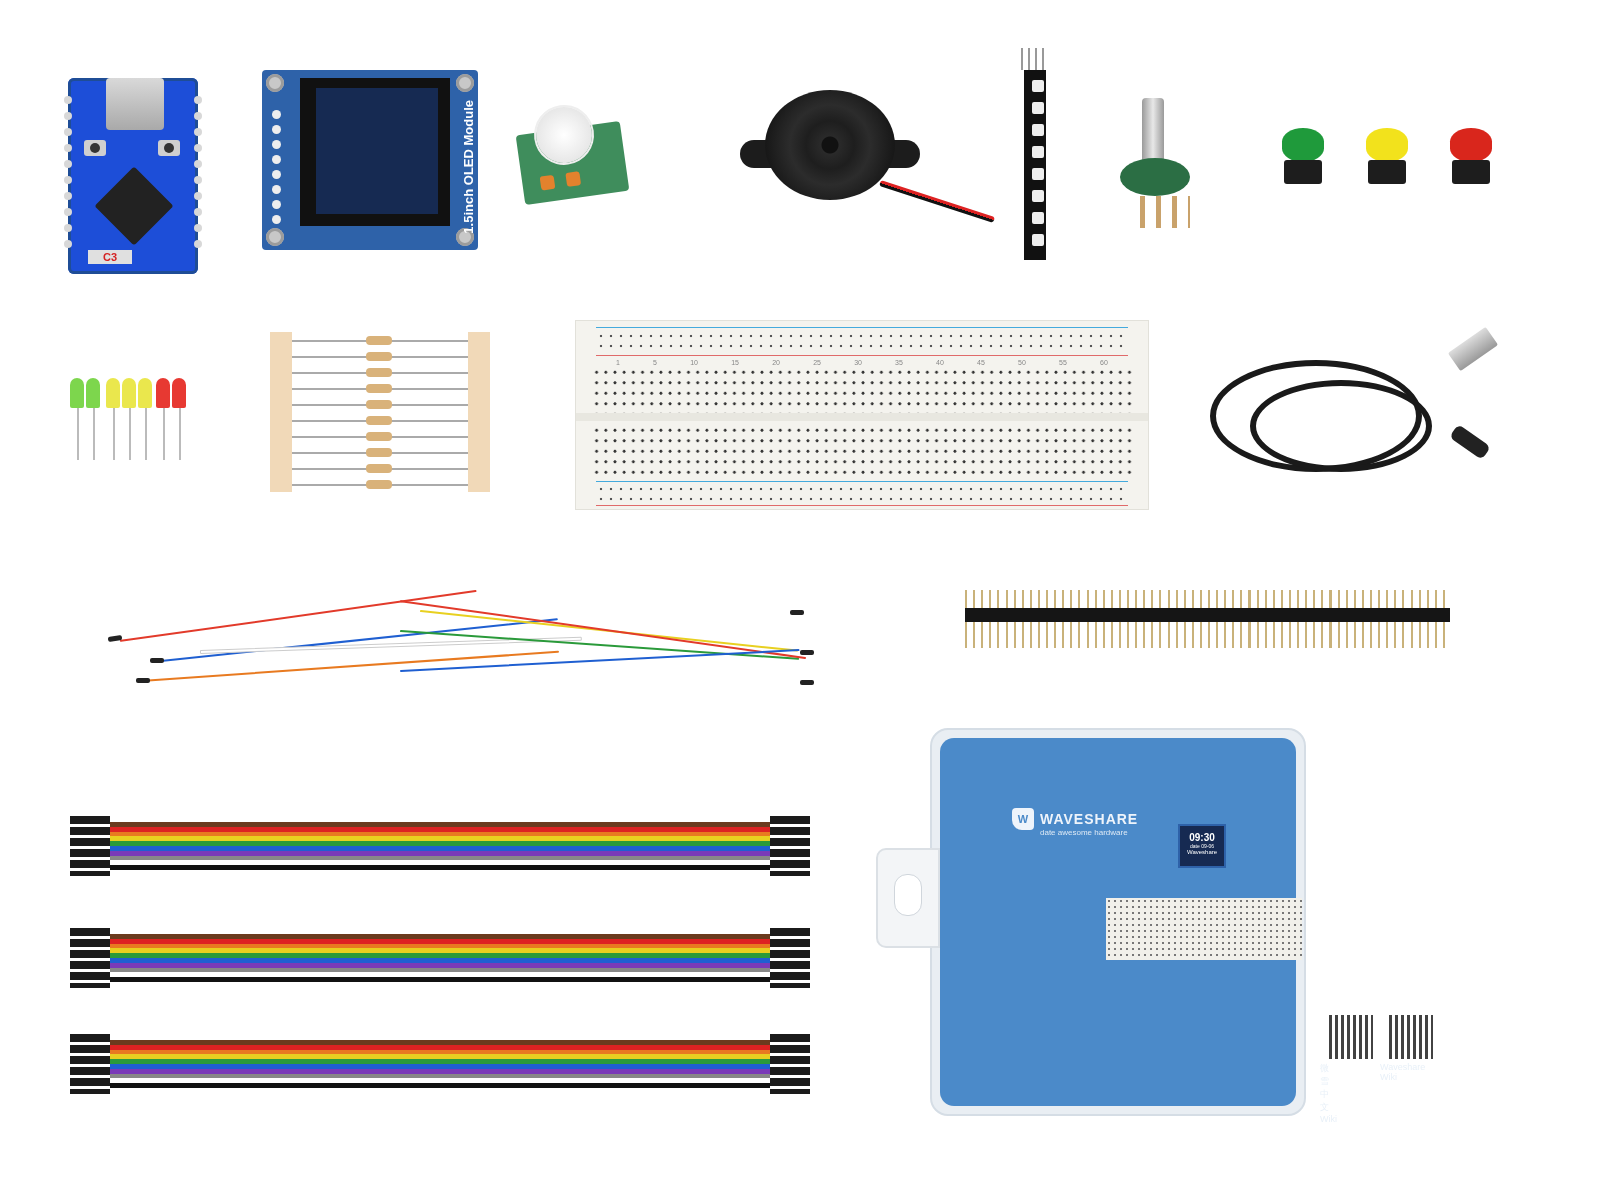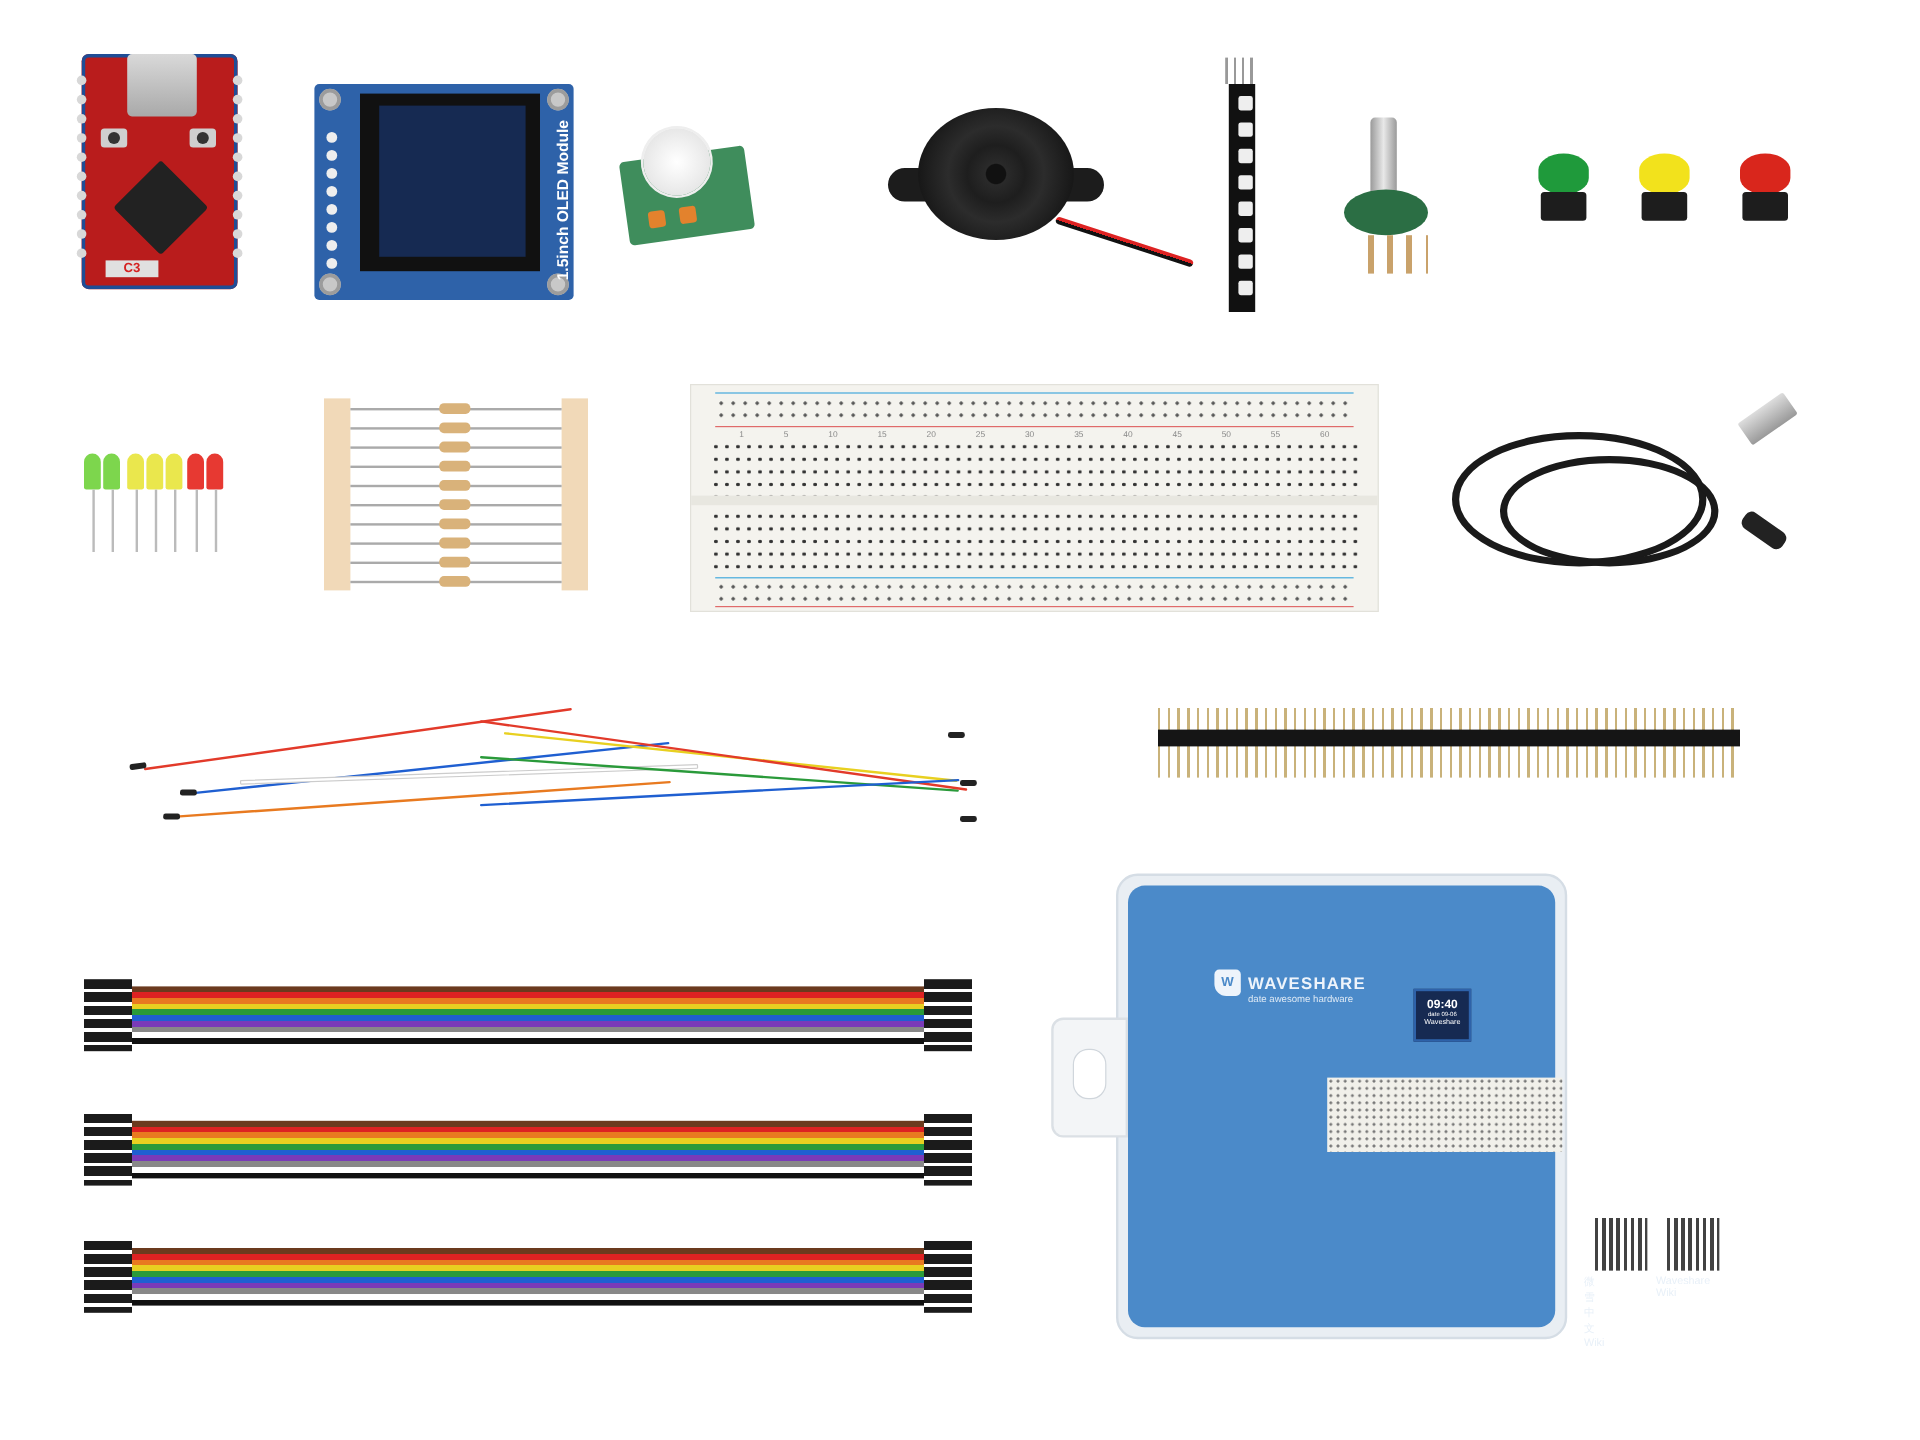--- a/index.html
+++ b/index.html
@@ -1,19 +1,19 @@
 <!DOCTYPE html>
 <html><head>
 <meta charset="utf-8">
 <style>
   html, body { margin:0; padding:0; background:#ffffff; }
   body { width:1600px; height:1200px; position:relative; overflow:hidden; font-family:"Liberation Sans", sans-serif; }
   .item { position:absolute; }
   
-  .esp-board { left:68px; top:45px; width:130px; height:196px; background:#b91c1c; border-radius:6px; box-shadow:inset 0 0 0 3px #1f4d96; }
+  .esp-board { left:68px; top:78px; width:130px; height:196px; background:#1d4ed8; border-radius:6px; box-shadow:inset 0 0 0 3px #1f4d96; }
   .esp-usb { position:absolute; left:38px; top:0; width:58px; height:52px; background:linear-gradient(#d9d9d9,#a9a9a9); border-radius:4px; }
   .esp-btn { position:absolute; top:62px; width:22px; height:16px; background:#cfcfcf; border-radius:3px; }
   .esp-btn::after { content:""; position:absolute; left:6px; top:3px; width:10px; height:10px; background:#333; border-radius:50%; }
   .esp-chip { position:absolute; left:38px; top:100px; width:56px; height:56px; background:#222; transform:rotate(45deg); border-radius:3px; }
   .esp-label { position:absolute; left:20px; top:172px; width:44px; height:14px; background:#e0e0e0; color:#d52222; font-size:11px; font-weight:bold; text-align:center; line-height:14px; }
   .pad-col { position:absolute; top:18px; width:8px; display:flex; flex-direction:column; gap:8px; }
   .pad-col span { display:block; width:8px; height:8px; border-radius:50%; background:#d8d8d8; }
   
   .oled { left:262px; top:70px; width:216px; height:180px; background:#2e62a9; border-radius:4px; }
   .oled-screen { position:absolute; left:38px; top:8px; width:150px; height:148px; background:#111; }
@@ -321,21 +321,21 @@
   <div class="box-hanger">
       <div class="box-hanger-hole"></div>
     </div>
   <div class="box-inner">
     <div class="brand">
       <span class="brand-logo">W</span>
       <span class="brand-name">WAVESHARE</span>
     </div>
     <div class="brand-tag">date awesome hardware</div>
     <div class="mini-oled">
-      <span class="t">09:40</span>
+      <span class="t">09:30</span>
       <span class="d">date 09-06</span>
       <span class="w">Waveshare</span>
     </div>
     <div class="mini-bb"></div>
     <div class="qr" style="left:386px;"></div>
     <div class="qr" style="left:446px;"></div>
     <div class="qr-label" style="left:380px;">微雪中文 Wiki</div>
     <div class="qr-label" style="left:440px;">Waveshare Wiki</div>
   </div>
 </div>

